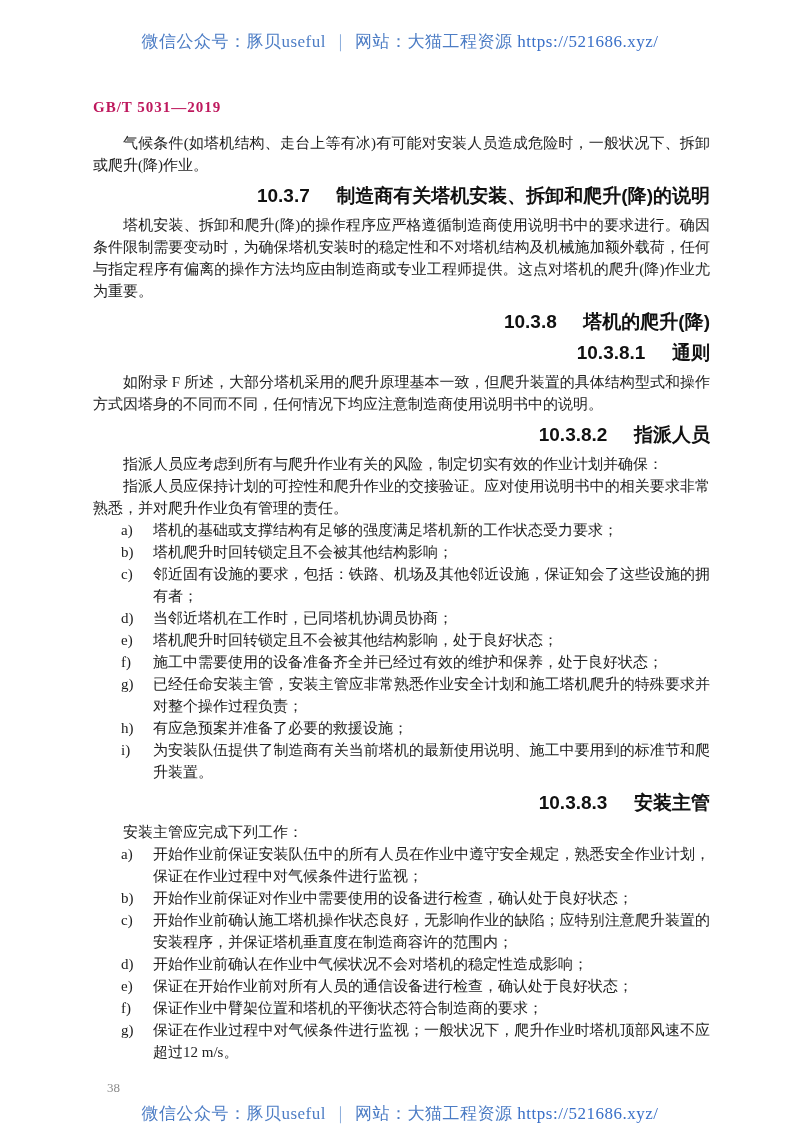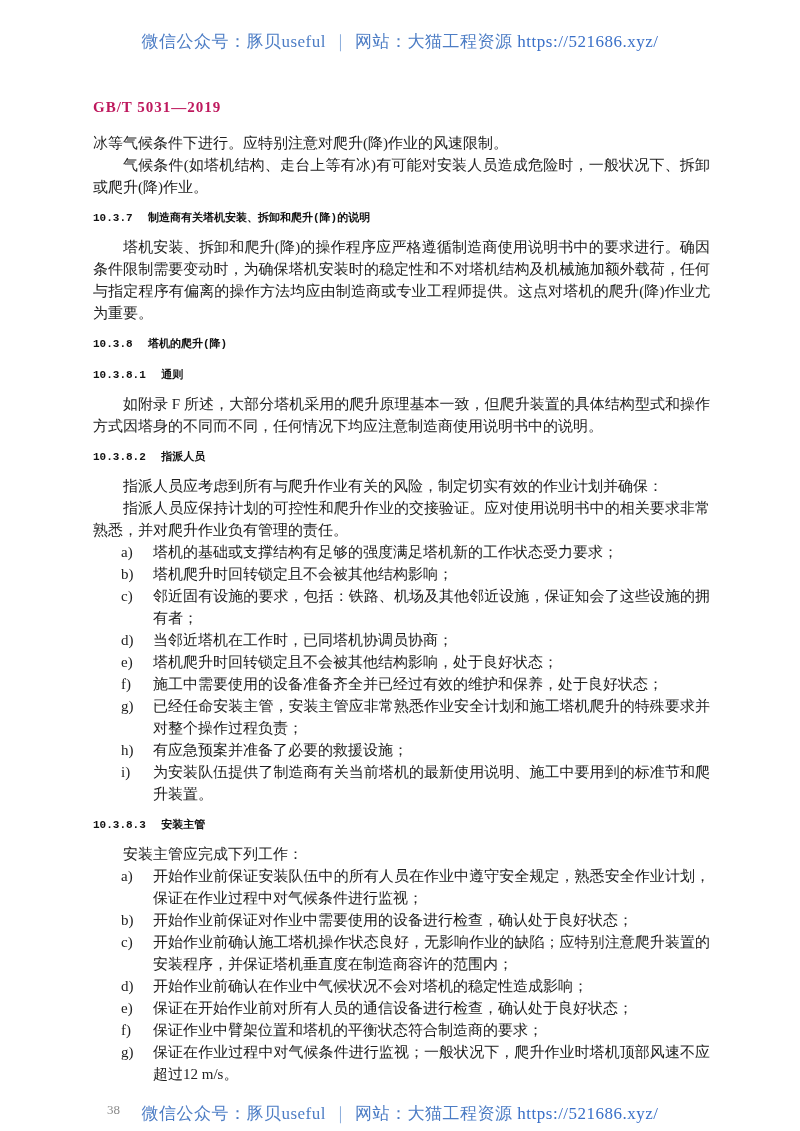--- a/index.html
+++ b/index.html
@@ -32,26 +32,26 @@
   }
   .content{
     margin:16px 82px 0 85px;
     font-size:15px;
     line-height:22px;
     text-align:justify;
   }
   .content p{margin:0;}
   .content p.indent{text-indent:2em;}
   .sec-heading{
-    font-family:Liberation Mono, monospace;
+    font-family:Liberation Sans, sans-serif;
     font-weight:bold;
-    font-size:11px;
+    font-size:19px;
     color:#111;
     margin:9px 0 7px 0;
-    text-align:left;
+    text-align:right;
   }
   .sec-heading .h-num{margin-right:1.4em;}
   .list-item{display:flex;padding-left:28px;}
   .list-item .li-label{flex:none;width:32px;}
   .list-item .li-text{flex:1;text-align:justify;}
   .page-number{
     margin:14px 0 0 14px;
     font-size:13px;
     color:#8a8a8a;
   }
@@ -63,21 +63,20 @@
 
   <div class="watermark wm-top">
     <span class="wm-blue">微信公众号：</span><span class="wm-blue">豚贝useful</span><span class="wm-sep">｜</span><span class="wm-blue">网站：</span><span class="wm-blue">大猫工程资源</span>
     <a href="#" class="wm-url">https://521686.xyz/</a>
   </div>
 
   <div class="doc-code">GB/T 5031—2019</div>
 
   <div class="content">
 
-    <p>冰等气候条件下进行。应特别注意对爬升(降)作业的风速限制。</p>
     <p class="indent">气候条件(如塔机结构、走台上等有冰)有可能对安装人员造成危险时，一般状况下、拆卸或爬升(降)作业。</p>
 
     <div class="sec-heading">
       <span class="h-num">10.3.7</span><span>制造商有关塔机安装、拆卸和爬升(降)的说明</span>
     </div>
     <p class="indent">塔机安装、拆卸和爬升(降)的操作程序应严格遵循制造商使用说明书中的要求进行。确因条件限制需要变动时，为确保塔机安装时的稳定性和不对塔机结构及机械施加额外载荷，任何与指定程序有偏离的操作方法均应由制造商或专业工程师提供。这点对塔机的爬升(降)作业尤为重要。</p>
 
     <div class="sec-heading">
       <span class="h-num">10.3.8</span><span>塔机的爬升(降)</span>
     </div>

